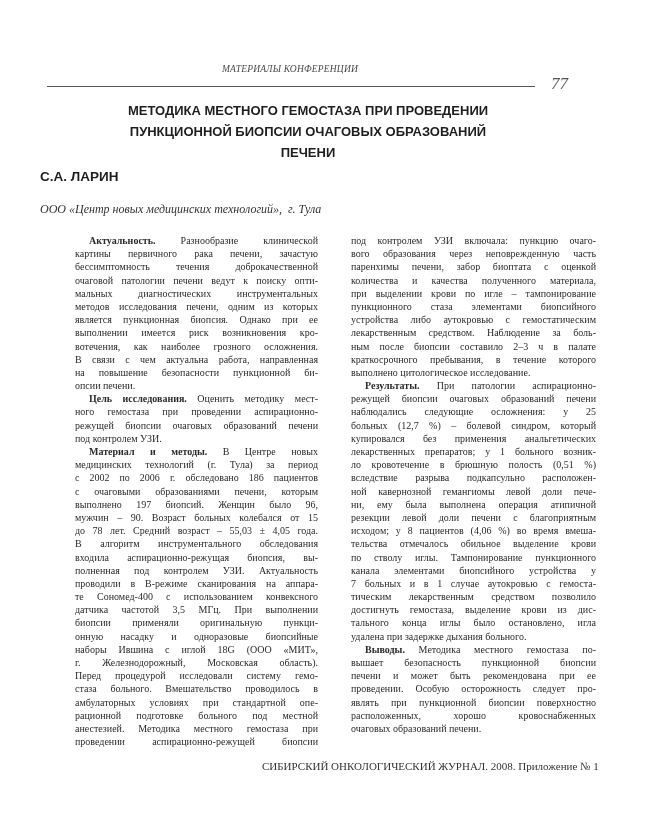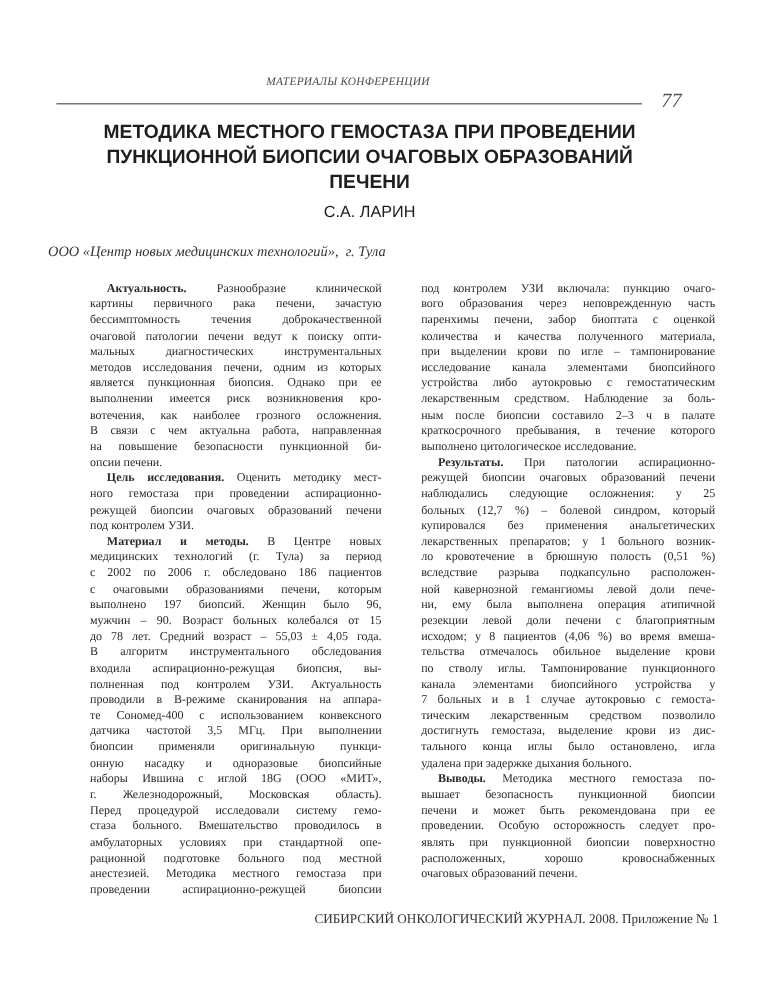--- a/index.html
+++ b/index.html
@@ -5,24 +5,24 @@
   html, body { margin: 0; padding: 0; background: #ffffff; }
   body { width: 646px; height: 820px; position: relative; overflow: hidden;
          font-family: "Liberation Serif", "DejaVu Serif", serif; color: #2a2a2a; }
   .running-head { position: absolute; left: 0; width: 580px; top: 64px; text-align: center;
          font-size: 9.5px; font-style: italic; color: #4a4a4a; letter-spacing: 0.2px; }
   .head-rule { position: absolute; left: 47px; top: 86px; width: 488px; height: 0;
          border-top: 1.6px solid #555; }
   .page-num { position: absolute; left: 551px; top: 74px; font-size: 17px; font-style: italic; color: #555; text-align: right; }
   .title { position: absolute; left: 40px; width: 536px; top: 100px; text-align: center;
          font-family: "Liberation Sans", "DejaVu Sans", sans-serif; font-weight: bold;
-         font-size: 16px; line-height: 21px; color: #1e1e1e; }
+         font-size: 13px; line-height: 21px; color: #1e1e1e; }
   .title div { white-space: nowrap; }
-  .author { position: absolute; left: 40px; width: 536px; top: 169px; text-align: center;
-         font-family: "Liberation Sans", "DejaVu Sans", sans-serif; font-weight: normal;
+  .author { position: absolute; left: 40px; width: 536px; top: 169px; text-align: left;
+         font-family: "Liberation Sans", "DejaVu Sans", sans-serif; font-weight: bold;
          font-size: 13.5px; color: #1e1e1e; }
   .affil { position: absolute; left: 40px; width: 536px; top: 202px; text-align: left;
          font-size: 12px; font-style: italic; color: #333; white-space: pre; }
   .col { position: absolute; top: 234px; font-size: 10px; line-height: 13.2px; margin-left: 28px; }
   .col.left { left: 47px; width: 243px; }
   .col.right { left: 323px; width: 245px; }
   .para { margin: 0; }
   .ln { display: block; white-space: nowrap; text-align: justify; text-align-last: justify;
         height: 13.2px; overflow: visible; }
   .ln.last { text-align-last: left; }
@@ -92,21 +92,21 @@
       <span class="ln"><span>проведении аспирационно-режущей биопсии</span></span>
     </div>
   </div>
 <div class="col right">
     <div class="para">
       <span class="ln"><span>под контролем УЗИ включала: пункцию очаго-</span></span>
       <span class="ln"><span>вого образования через неповрежденную часть</span></span>
       <span class="ln"><span>паренхимы печени, забор биоптата с оценкой</span></span>
       <span class="ln"><span>количества и качества полученного материала,</span></span>
       <span class="ln"><span>при выделении крови по игле – тампонирование</span></span>
-      <span class="ln"><span>исследование канала элементами биопсийного</span></span>
+      <span class="ln"><span>пункционного стаза элементами биопсийного</span></span>
       <span class="ln"><span>устройства либо аутокровью с гемостатическим</span></span>
       <span class="ln"><span>лекарственным средством. Наблюдение за боль-</span></span>
       <span class="ln"><span>ным после биопсии составило 2–3 ч в палате</span></span>
       <span class="ln"><span>краткосрочного пребывания, в течение которого</span></span>
       <span class="ln last"><span>выполнено цитологическое исследование.</span></span>
     </div>
     <div class="para">
       <span class="ln first"><span class="bold">Результаты.</span><span> При патологии аспирационно-</span></span>
       <span class="ln"><span>режущей биопсии очаговых образований печени</span></span>
       <span class="ln"><span>наблюдались следующие осложнения: у 25</span></span>

